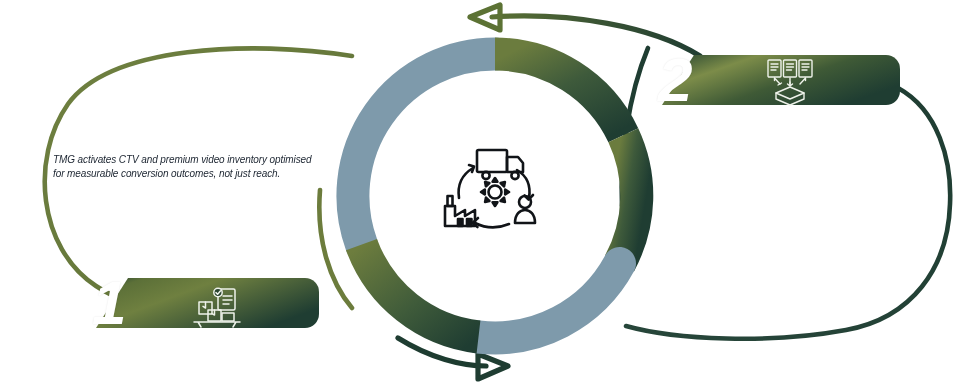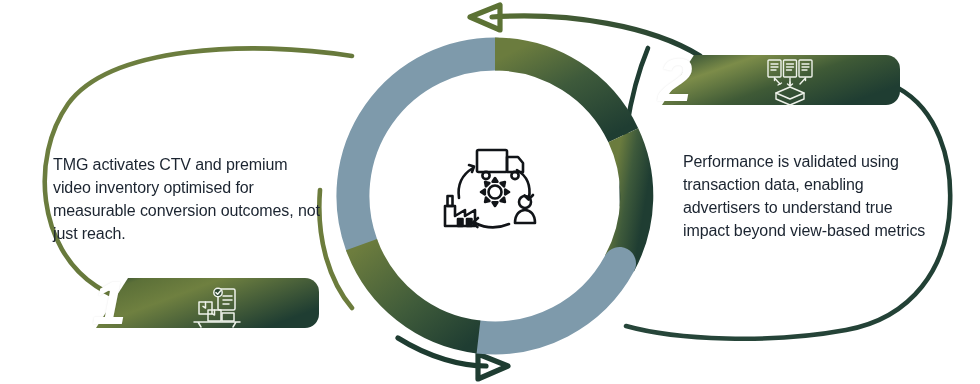--- a/index.html
+++ b/index.html
@@ -1,21 +1,21 @@
 <!DOCTYPE html>
 <html><head>
 <meta charset="utf-8">
 <style>
   html,body{margin:0;padding:0;background:#ffffff;}
   body{width:980px;height:384px;overflow:hidden;
        font-family:"Liberation Sans","DejaVu Sans",sans-serif;}
   #stage{position:relative;width:980px;height:384px;background:#fff;}
   #art{position:absolute;left:0;top:0;width:980px;height:384px;}
-  .txt{position:absolute;color:#1b2430;font-size:16px;line-height:1.44;
-       letter-spacing:-0.1px;white-space:pre-line;}
+  .txt{position:absolute;color:#1b2430;font-size:10px;line-height:1.44;
+       letter-spacing:-0.1px;white-space:pre-line;font-style:italic;}
   #text-left{left:53px;top:153px;width:268px;}
   #text-right{left:683px;top:150px;width:252px;}
   .badge-num{position:absolute;color:#ffffff;font-weight:700;font-style:italic;
              font-size:62px;line-height:1;letter-spacing:-2px;
              text-shadow:0 0 2px rgba(0,0,0,.10);}
   #badge1-num{left:92px;top:272px;}
   #badge2-num{left:658px;top:49px;}
 </style>
 </head>
 <body>
@@ -182,15 +182,14 @@
         <path d="M22,27 L8,33 L22,39 L36,33 Z"></path>
         <path d="M8,33 L8,39 L22,45 L36,39 L36,33"></path>
       </g>
     </g>
   </svg>
 
   <div class="badge-num" id="badge1-num">1</div>
   <div class="badge-num" id="badge2-num">2</div>
 
   <div class="txt" id="text-left">TMG activates CTV and premium video inventory optimised for measurable conversion outcomes, not just reach.</div>
-  <div class="txt" id="text-right">Performance is validated using transaction data, enabling advertisers to understand true impact beyond view-based metrics</div>
 
 </div>
 
 </body></html>

